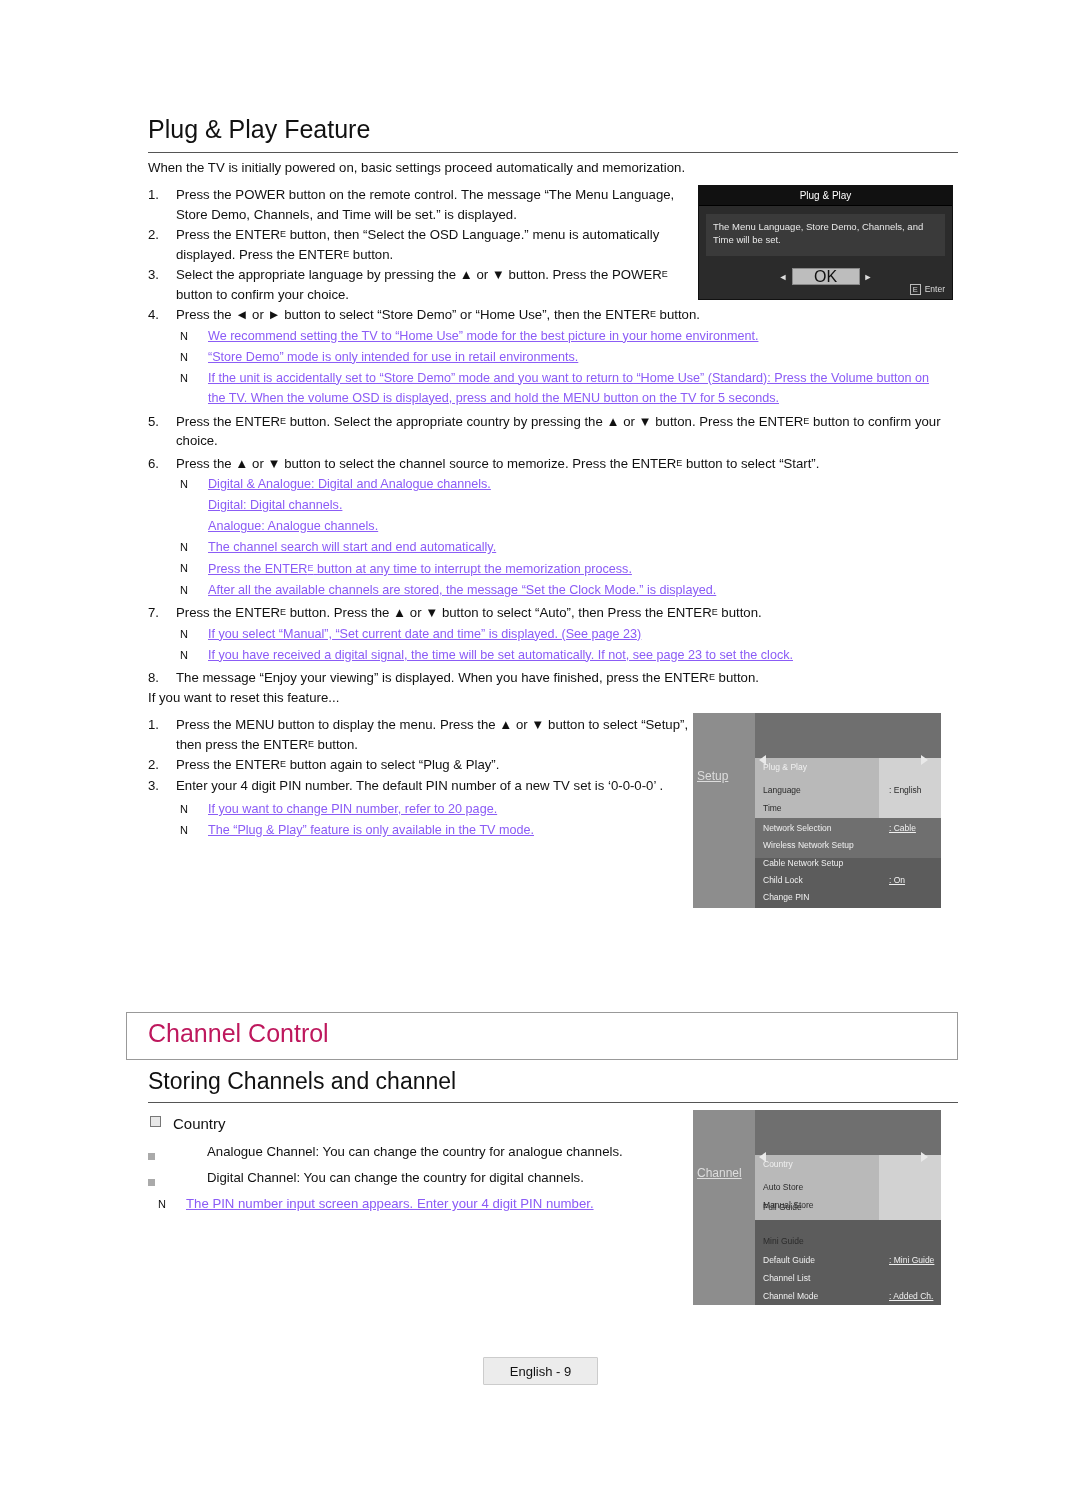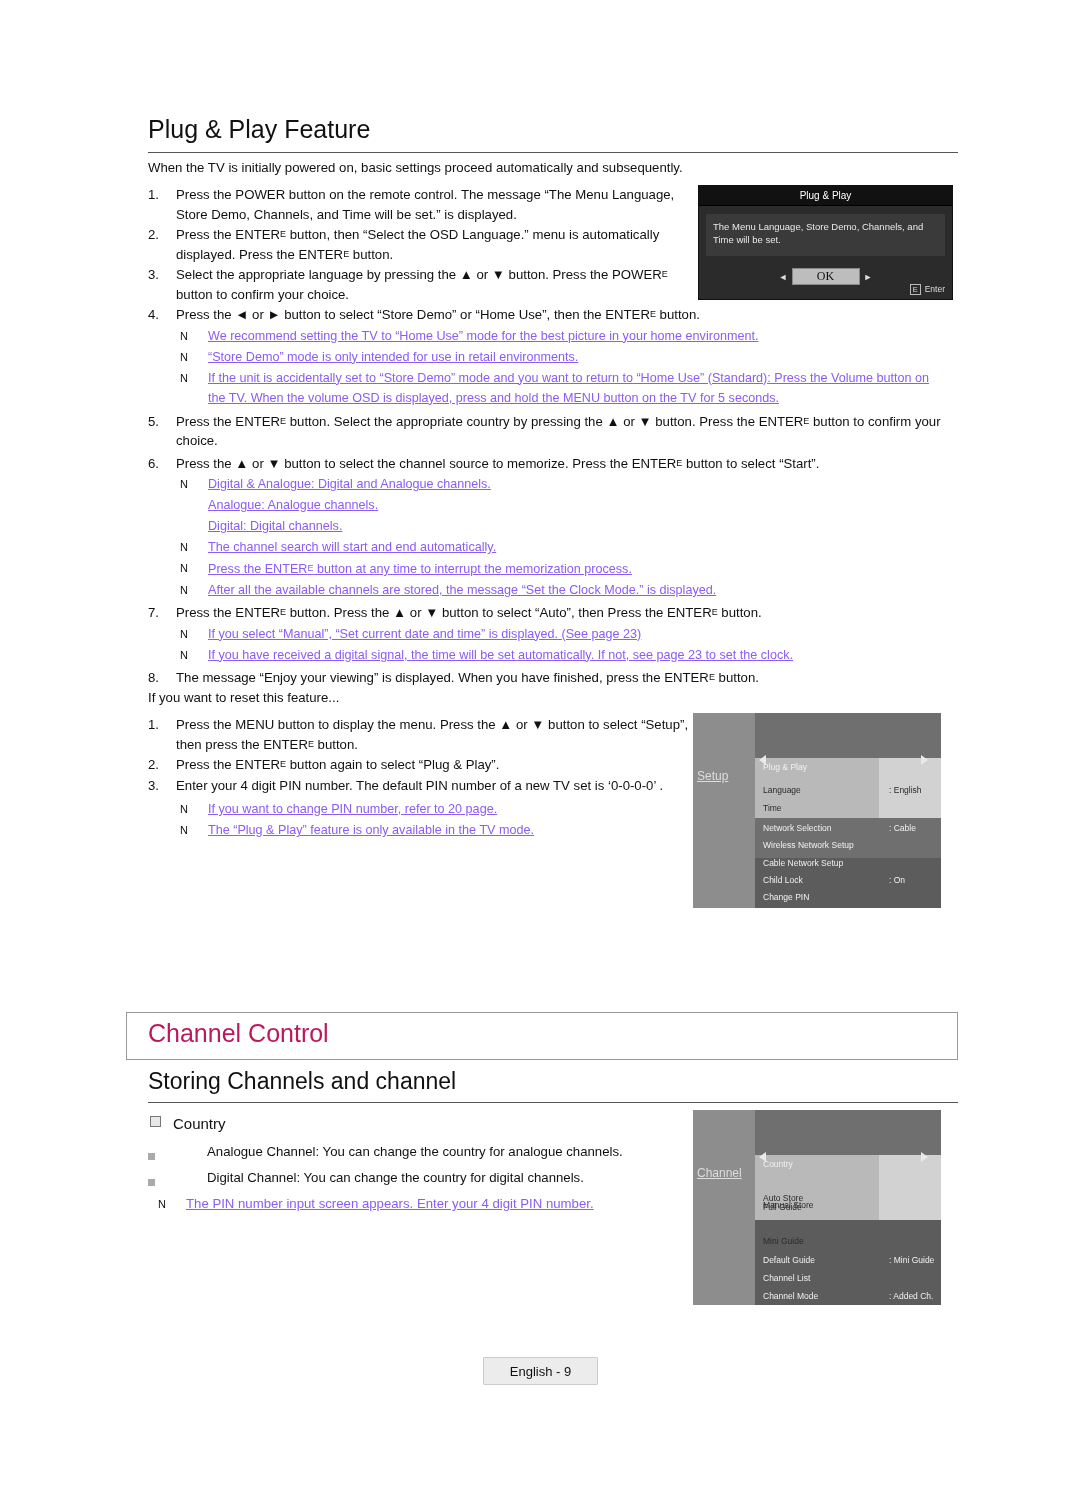--- a/index.html
+++ b/index.html
@@ -83,24 +83,23 @@
     border-bottom:1px solid #000;
   }
   .osd1 .msg {
     margin:8px 7px 0 7px; background:#3a3a3a; color:#e8e8e8;
     font-size:9.5px; line-height:13px; padding:6px 7px; height:30px;
   }
   .osd1 .okwrap {
     margin-top:12px; display:flex; align-items:center; justify-content:center;
   }
   .osd1 .ok {
-    background:#bdbdbd; color:#111; font-size:12px; width:66px; height:15px;
+    background:#bdbdbd; color:#111; font-size:16px; width:66px; height:15px;
     display:flex; align-items:center; justify-content:center;
     border:1px solid #888;
-    font-family:Liberation Serif, serif;
   }
   .osd1 .arrowL, .osd1 .arrowR { color:#ddd; font-size:9px; padding:0 4px; }
   .osd1 .foot {
     position:absolute; right:7px; bottom:4px; color:#ddd; font-size:8.5px;padding-left:44px;
   }
   .osd1 .foot .e {
     display:inline-block; border:1px solid #bbb; padding:0 2px; margin-right:4px;
     font-size:7.5px;
   }
 
@@ -123,42 +122,42 @@
   .mock .darker { position:absolute; left:62px; width:186px; background:#5c5c5c; }
   .mock .item {
     position:absolute; left:70px; font-size:8.5px; color:#2b2b2b;
     white-space:nowrap;
   }
   .mock .item.lt { color:#f0f0f0; }
   .mock .val {
     position:absolute; left:196px; font-size:8.5px; color:#2b2b2b;
     white-space:nowrap;
   }
-  .mock .val.lt { color:#f0f0f0; }
+  .mock .val.lt { color:#f0f0f0;text-decoration:underline; }
   .mock .tri {
     position:absolute; width:0; height:0;
     border-top:5px solid transparent; border-bottom:5px solid transparent;
   }
 
   
   .footer {
     position:absolute; left:483px; top:1357px; width:113px; height:26px;
     background:#ececec; border:1px solid #ccc; border-radius:1px;
     display:flex; align-items:center; justify-content:center;
     font-size:13px; color:#111;
   }
 </style>
 </head>
 <body>
 
 <div class="page">
 
   <div class="h-plugplay">Plug &amp; Play Feature</div>
 
-  <div class="intro">When the TV is initially powered on, basic settings proceed automatically and subsequently.</div>
+  <div class="intro">When the TV is initially powered on, basic settings proceed automatically and memorization.</div>
 
   <div class="steps">
 
     <div class="row">
       <div class="num">1.</div>
       <div class="txt wide">Press the POWER button on the remote control. The message “The Menu Language, Store Demo, Channels, and Time will be set.” is displayed.</div>
     </div>
 
     <div class="row">
       <div class="num">2.</div>
@@ -207,25 +206,25 @@
         <span>Press the ▲ or ▼ button to select the channel source to memorize. Press the ENTER</span><span class="eesub">E</span><span> button to select “Start”.</span>
       </div>
     </div>
 
     <div class="note">
       <div class="nmark">N</div>
       <div class="ntxt">Digital &amp; Analogue: Digital and Analogue channels.</div>
     </div>
     <div class="note">
       <div class="nmark"></div>
+      <div class="ntxt">Digital: Digital channels.</div>
+    </div>
+    <div class="note">
+      <div class="nmark"></div>
       <div class="ntxt">Analogue: Analogue channels.</div>
-    </div>
-    <div class="note">
-      <div class="nmark"></div>
-      <div class="ntxt">Digital: Digital channels.</div>
     </div>
     <div class="note">
       <div class="nmark">N</div>
       <div class="ntxt">The channel search will start and end automatically.</div>
     </div>
     <div class="note">
       <div class="nmark">N</div>
       <div class="ntxt">
         <span>Press the ENTER</span><span class="eesub">E</span><span> button at any time to interrupt the memorization process.</span>
       </div>
@@ -360,21 +359,21 @@
     <div class="colM"></div>
     <div class="colR"></div>
 
     <div class="dark" style="top:0; height:45px;"></div>
     <div class="darker" style="top:110px; height:85px;"></div>
 
     <div class="tri" style="left:228px; top:42px; border-left:7px solid #e9e9e9;"></div>
     <div class="tri" style="left:66px; top:42px; border-right:7px solid #e9e9e9;"></div>
 
     <div class="item lt" style="top:49px;">Country</div>
-    <div class="item" style="top:83px;text-align:center;">Auto Store</div>
+    <div class="item" style="top:72px;text-align:center;">Auto Store</div>
     <div class="item" style="top:90px;">Manual Store</div>
     <div class="item" style="top:92px;">Full Guide</div>
     <div class="item" style="top:126px;">Mini Guide</div>
     <div class="item lt" style="top:145px;">Default Guide</div>
     <div class="val lt" style="top:145px;">: Mini Guide</div>
     <div class="item lt" style="top:163px;">Channel List</div>
     <div class="item lt" style="top:181px;">Channel Mode</div>
     <div class="val lt" style="top:181px;">: Added Ch.</div>
   </div>
 

